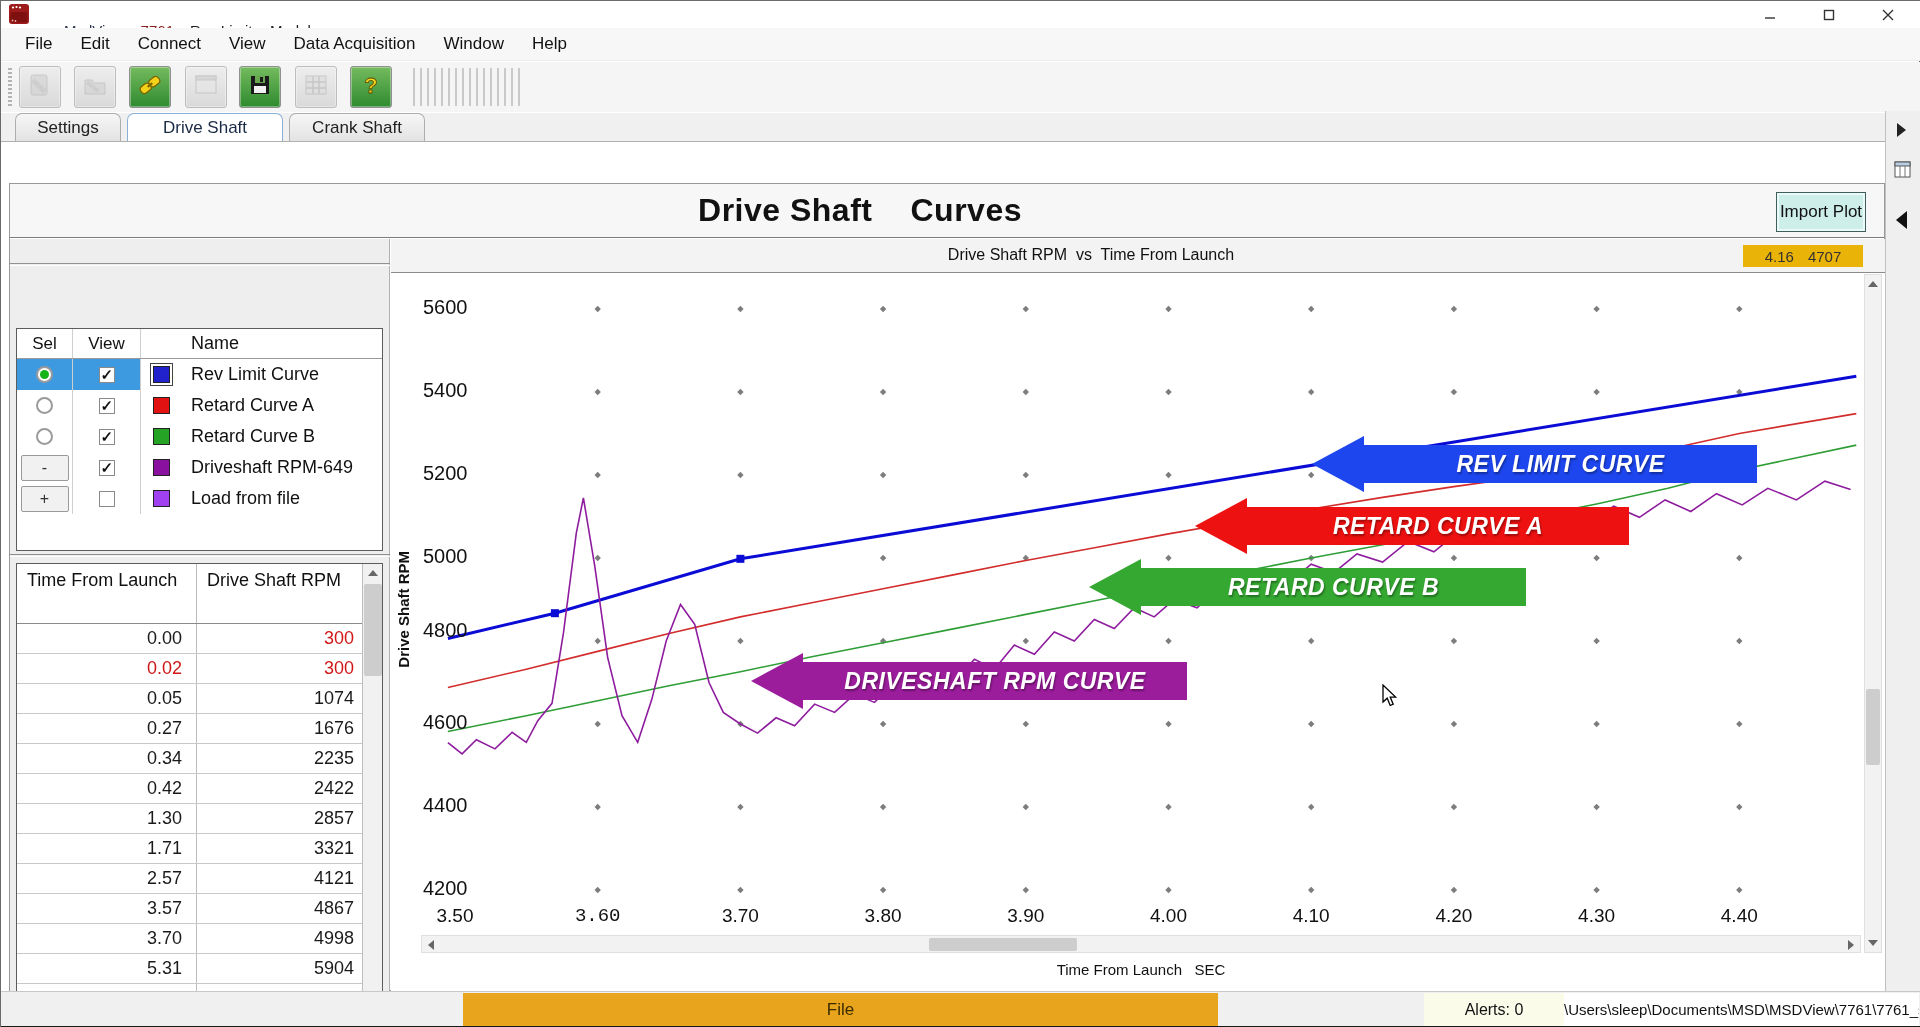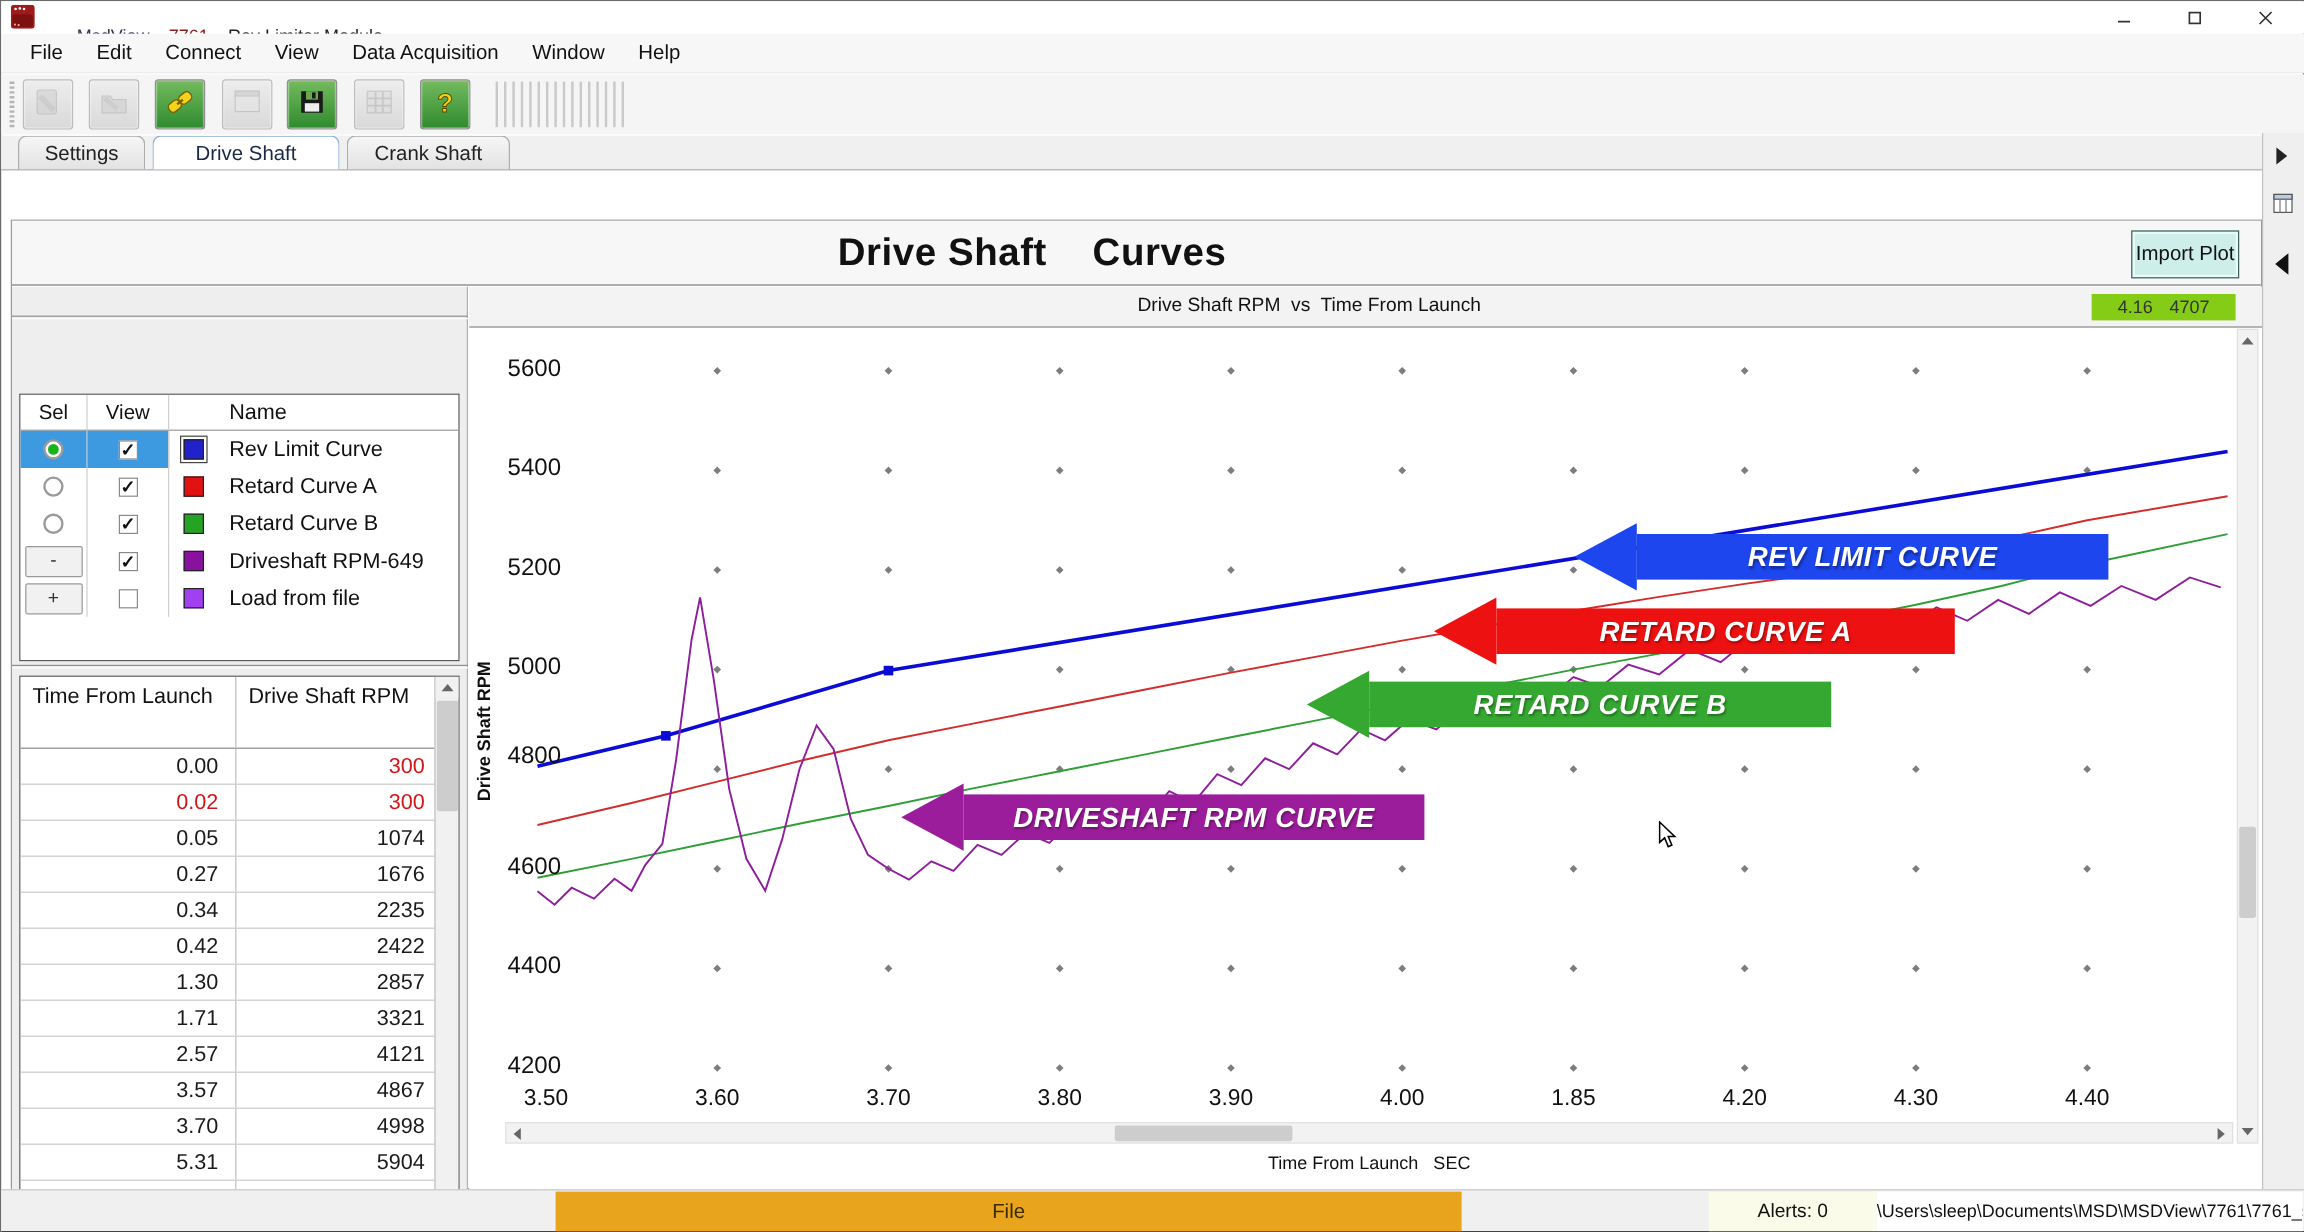--- a/index.html
+++ b/index.html
@@ -76,21 +76,21 @@
   .sb-thumb { position:absolute; left:1px; width:18px; background:#cdcdcd; border-radius:2px; }
   .tri-up { width:0; height:0; border-left:5px solid transparent; border-right:5px solid transparent; border-bottom:6px solid #666; }
   .tri-down { width:0; height:0; border-left:5px solid transparent; border-right:5px solid transparent; border-top:6px solid #666; }
   .tri-left { width:0; height:0; border-top:5px solid transparent; border-bottom:5px solid transparent; border-right:6px solid #666; }
   .tri-right { width:0; height:0; border-top:5px solid transparent; border-bottom:5px solid transparent; border-left:6px solid #666; }
 
   
   .chart-panel { position:absolute; left:381px; top:55px; width:1494px; height:752px; background:#fff; }
   .chart-titlebar { position:absolute; left:0; top:0; width:100%; height:34px; background:#f3f3f3; border-bottom:1px solid #8a8a8a; }
   .chart-title { position:absolute; left:540px; top:7px; width:320px; text-align:center; font-size:16px; color:#111; white-space:pre; }
-  .readout { position:absolute; left:1352px; top:6px; width:120px; height:22px; background:#84cc16; display:flex; align-items:center; justify-content:center; gap:14px; font-size:15px; color:#333; }
+  .readout { position:absolute; left:1352px; top:6px; width:120px; height:22px; background:#eab308; display:flex; align-items:center; justify-content:center; gap:14px; font-size:15px; color:#333; }
   .plot-svg { position:absolute; left:1px; top:35px; }
   .ytick { position:absolute; width:68px; text-align:left; font-size:20px; color:#111; left:32px; }
   .xtick { position:absolute; width:64px; text-align:center; font-size:19px; color:#111; }
   .ylabel { position:absolute; left:4px; top:312px; font-size:15px; font-weight:bold; color:#111; writing-mode:vertical-rl; transform:rotate(180deg); }
   .xlabel { position:absolute; left:600px; top:722px; width:300px; text-align:center; font-size:15px; color:#111; white-space:pre; }
 
   .banner { position:absolute; height:56px; display:flex; align-items:center; }
   .banner .head { width:0; height:0; border-top:28px solid transparent; border-bottom:28px solid transparent; }
   .banner .body { flex:1; height:38px; display:flex; align-items:center; justify-content:center; }
   .banner .txt { font-size:23px; font-weight:800; font-style:italic; color:#fff; letter-spacing:.5px; text-shadow:1px 2px 2px rgba(0,0,0,.35); white-space:nowrap; }
@@ -476,26 +476,26 @@
       <div id="axis-labels">
           <div class="ytick" style="top: 57px;">5600</div>
           <div class="ytick" style="top: 140px;">5400</div>
           <div class="ytick" style="top: 223px;">5200</div>
           <div class="ytick" style="top: 306px;">5000</div>
           <div class="ytick" style="top: 380px;">4800</div>
           <div class="ytick" style="top: 472px;">4600</div>
           <div class="ytick" style="top: 555px;">4400</div>
           <div class="ytick" style="top: 638px;">4200</div>
           <div class="xtick" style="left: 32px; top: 666px;">3.50</div>
-          <div class="xtick" style="left: 174.7px; top: 666px;">3.60</div>
+          <div class="xtick" style="left: 174.7px; top: 666px; font-family: Liberation Mono, monospace;">3.60</div>
           <div class="xtick" style="left: 317.4px; top: 666px;">3.70</div>
           <div class="xtick" style="left: 460.1px; top: 666px;">3.80</div>
           <div class="xtick" style="left: 602.8px; top: 666px;">3.90</div>
           <div class="xtick" style="left: 745.5px; top: 666px;">4.00</div>
-          <div class="xtick" style="left: 888.2px; top: 666px;">1.85</div>
+          <div class="xtick" style="left: 888.2px; top: 666px;">4.10</div>
           <div class="xtick" style="left: 1030.9px; top: 666px;">4.20</div>
           <div class="xtick" style="left: 1173.6px; top: 666px;">4.30</div>
           <div class="xtick" style="left: 1316.3px; top: 666px;">4.40</div>
         </div>
       <div class="ylabel">Drive Shaft RPM</div>
       <div class="xlabel">Time From Launch   SEC</div>
 
       <div id="banners">
           <div class="banner" style="left: 921px; top: 197px; width: 445px;">
             <div class="head" style="border-right: 52px solid rgb(29, 70, 238);"></div>

